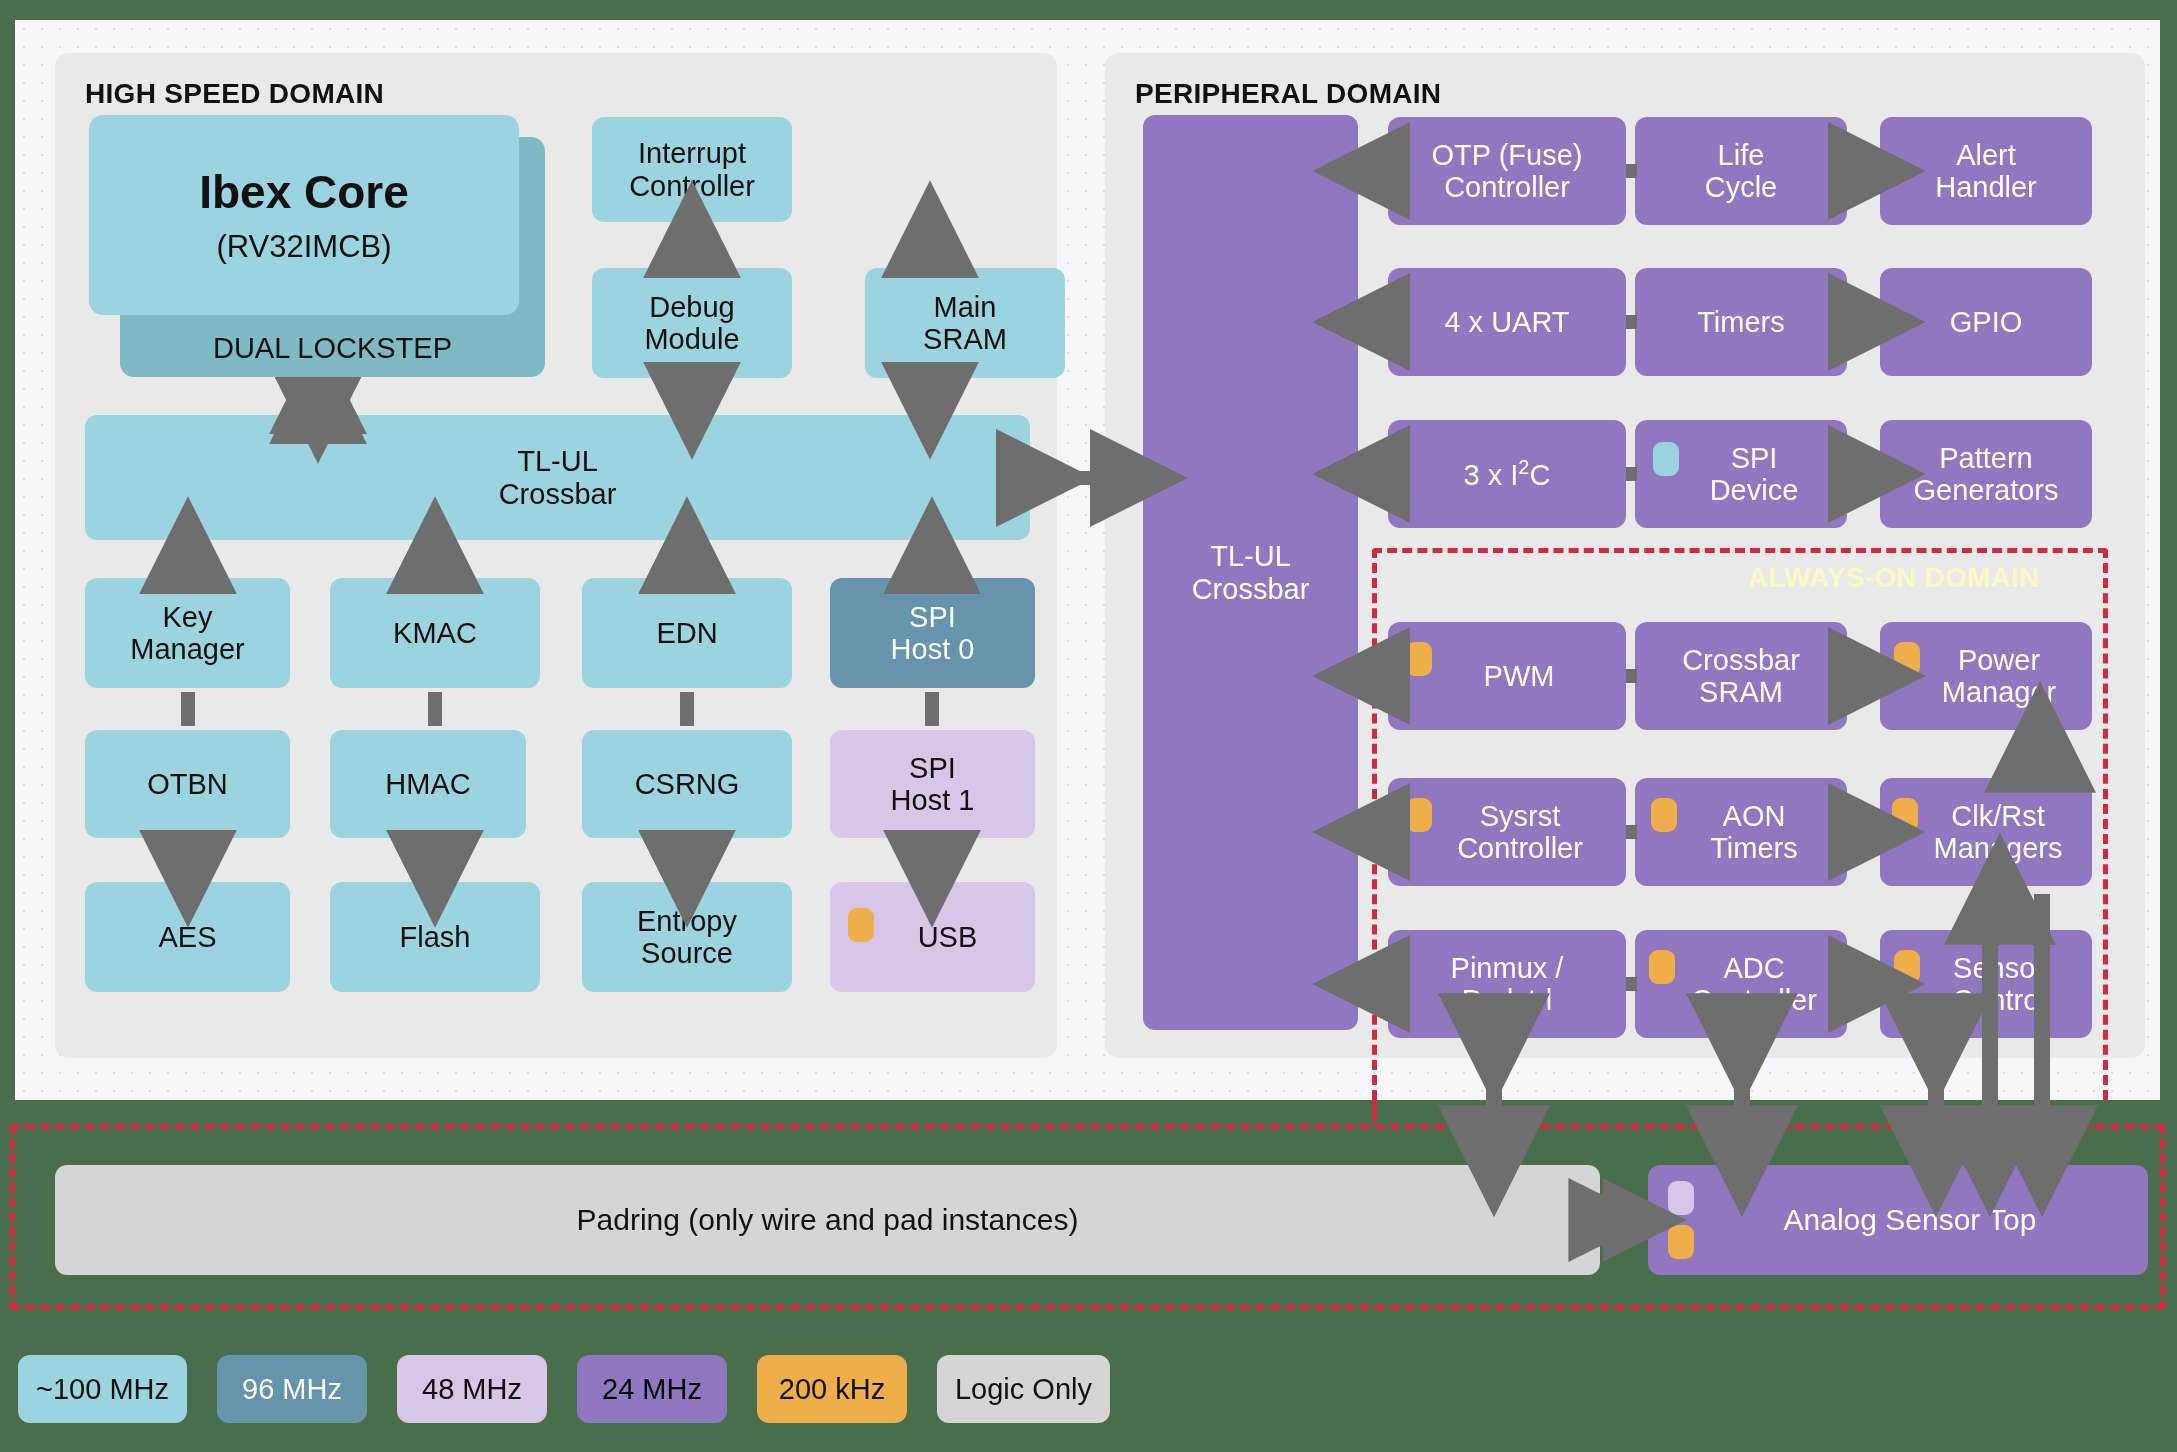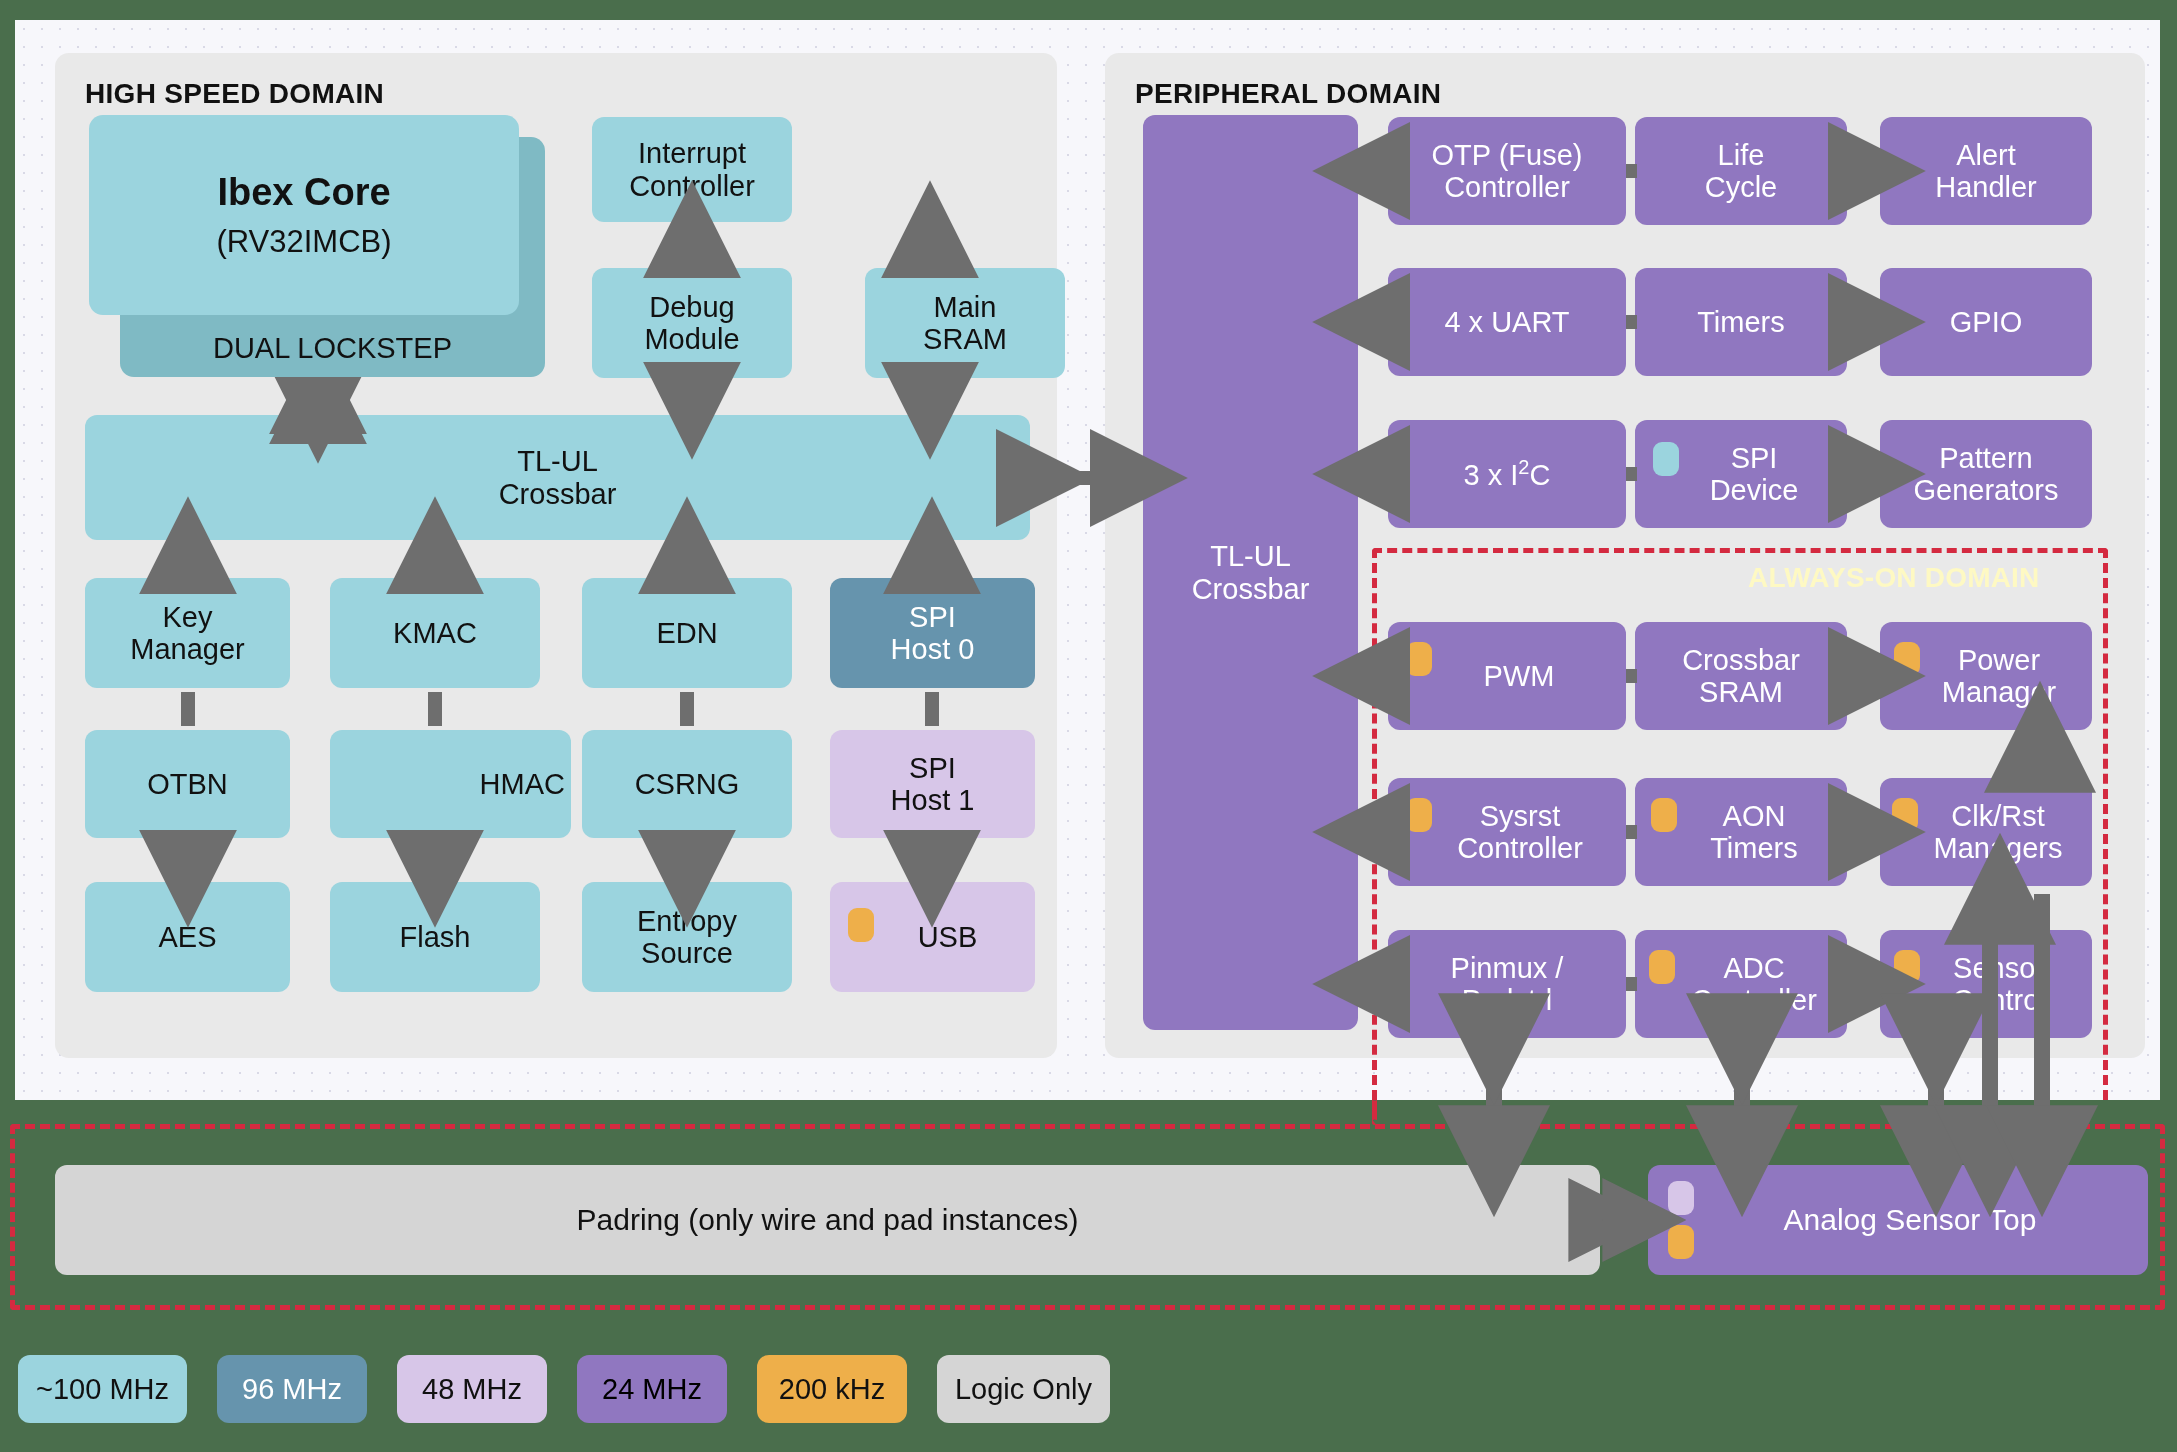--- a/index.html
+++ b/index.html
@@ -66,21 +66,21 @@
     height:68px;min-width:150px;border-radius:12px;display:flex;
     align-items:center;justify-content:center;font-size:29px;
     padding:0 18px;box-sizing:border-box;
   }
 
   .ibex-main{
     position:absolute;border-radius:14px;background:#9bd4de;
     display:flex;flex-direction:column;align-items:center;justify-content:center;
     color:#111;z-index:2;
   }
-  .ibex-main .t1{font-size:38px;font-weight:bold;margin-bottom:10px;}
+  .ibex-main .t1{font-size:46px;font-weight:bold;margin-bottom:10px;}
   .ibex-main .t2{font-size:31px;}
   .ibex-shadow{
     position:absolute;border-radius:14px;background:#7fbac4;z-index:1;
     display:flex;align-items:flex-end;justify-content:center;
     font-size:29px;color:#111;padding-bottom:12px;box-sizing:border-box;
   }
 </style>
 </head>
 <body>
 
@@ -129,21 +129,21 @@
     <span class="lbl">EDN</span>
   </div>
   <div class="blk c-steel" style="left:830px;top:578px;width:205px;height:110px;">
     <span class="lbl">SPI
 Host 0</span>
   </div>
 
   <div class="blk c-teal" style="left:85px;top:730px;width:205px;height:108px;">
     <span class="lbl">OTBN</span>
   </div>
-  <div class="blk c-teal" style="left:330px;top:730px;width:241px;height:108px;justify-content:flex-end;">
+  <div class="blk c-teal" style="left:330px;top:730px;width:196px;height:108px;">
     <span class="lbl">HMAC</span>
   </div>
   <div class="blk c-teal" style="left:582px;top:730px;width:210px;height:108px;">
     <span class="lbl">CSRNG</span>
   </div>
   <div class="blk c-lilac" style="left:830px;top:730px;width:205px;height:108px;">
     <span class="lbl">SPI
 Host 1</span>
   </div>
 

